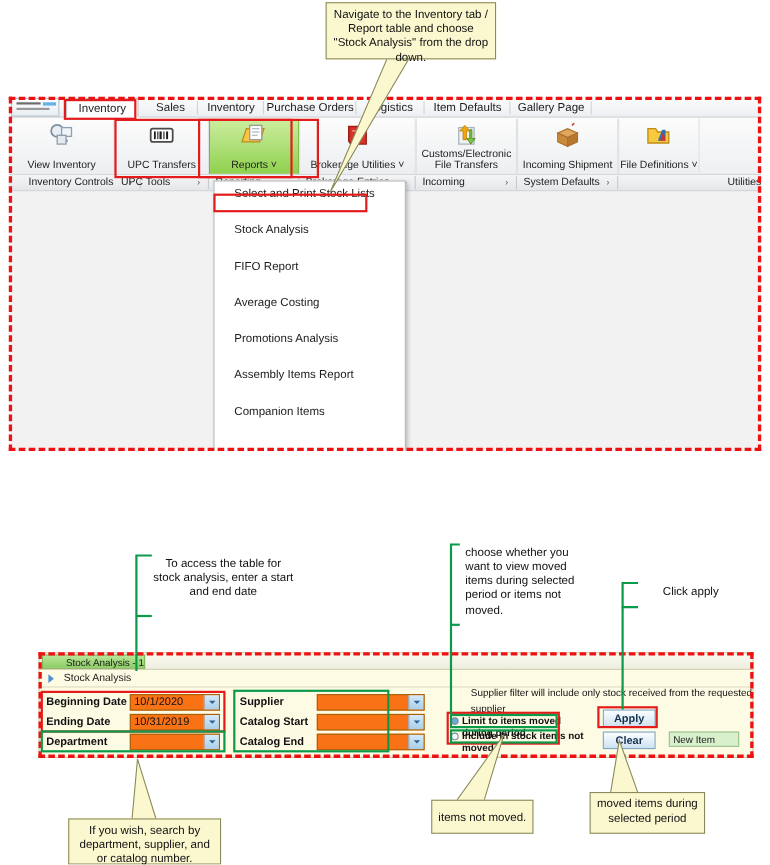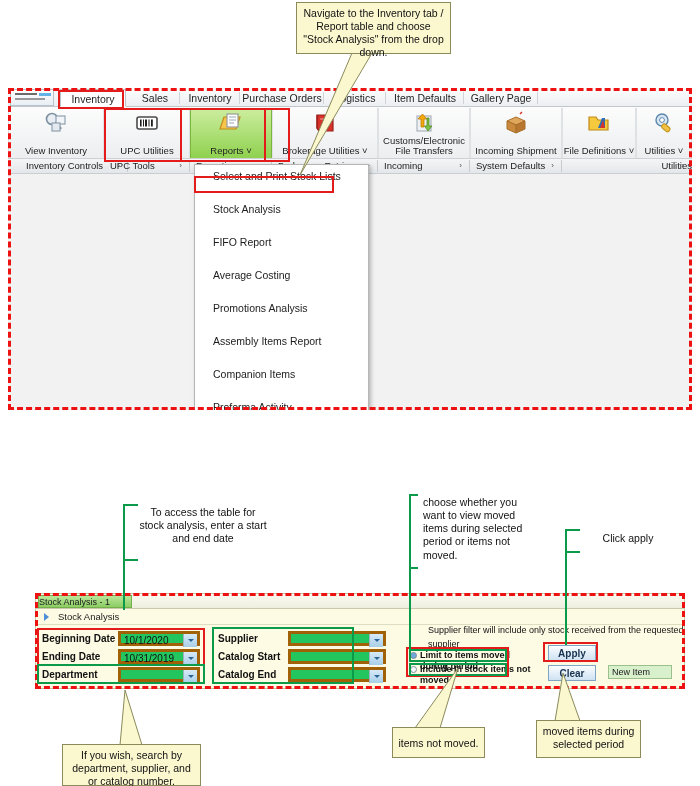--- a/index.html
+++ b/index.html
@@ -117,38 +117,38 @@
     overflow:hidden;
   }
   #fw-tabbar{
     position:absolute;left:0;top:0;width:650px;height:15px;
     background:linear-gradient(#fafaf0,#eeeee0);border-bottom:1px solid #c9c9ad;
     box-sizing:border-box;
   }
   #fw-tab{
     position:absolute;left:2px;top:1px;width:94px;height:13px;line-height:13px;
     background:linear-gradient(#b9e69a,#8ccd63);border:1px solid #76b04d;
-    font-size:9px;text-align:left;color:#1b1b1b;box-sizing:border-box;
+    font-size:9px;text-align:right;color:#1b1b1b;box-sizing:border-box;
   }
   #fw-title{
     position:absolute;left:0;top:15px;width:650px;height:16px;line-height:16px;
     background:#fdfbe4;border-bottom:1px solid #ddddc2;
     font-size:9.5px;color:#222;padding-left:22px;box-sizing:border-box;
   }
   #fw-title .tri{
     position:absolute;left:8px;top:4px;width:0;height:0;
     border-left:5px solid #4f8fd6;border-top:4px solid transparent;border-bottom:4px solid transparent;
   }
   .flabel{
     position:absolute;height:15px;line-height:15px;font-size:10px;font-weight:bold;color:#111;
     background:#fdfbe4;padding-left:2px;box-sizing:border-box;
   }
   .fctl{
     position:absolute;height:15px;
-    background:#22c55e;border:3px solid #a16207;box-sizing:border-box;
+    background:#f97316;border:1px solid #a16207;box-sizing:border-box;
   }
   .fctl .val{position:absolute;left:3px;top:0;line-height:13px;font-size:10px;color:#111;}
   .fctl .dd{
     position:absolute;right:0;top:0;width:13px;height:13px;
     background:linear-gradient(#d6eaf8,#a9cfe8);border-left:1px solid #9fb0bf;
   }
   .fctl .dd:after{
     content:"";position:absolute;left:4px;top:5px;
     border-left:3px solid transparent;border-right:3px solid transparent;border-top:3px solid #2a6496;
   }
@@ -248,21 +248,21 @@
           <rect x="3" y="6" width="20" height="12" rx="2" fill="#ffffff" stroke="#4a4a4a" stroke-width="1.6"></rect>
           <g fill="#1d1d1d">
             <rect x="6" y="8.5" width="1.6" height="7"></rect>
               <rect x="9" y="8.5" width="1" height="7"></rect>
             <rect x="11" y="8.5" width="2" height="7"></rect>
               <rect x="14.5" y="8.5" width="1" height="7"></rect>
             <rect x="17" y="8.5" width="1.8" height="7"></rect>
           </g>
         </svg>
       </span>
-      <span class="cap">UPC Utilities</span>
+      <span class="cap">UPC Transfers</span>
     </div>
 
     <div class="rbtn green" style="left:182px;width:82px;">
       <span class="ico">
         <svg width="26" height="24" viewBox="0 0 26 24">
           <path d="M2 18 L6 6 L22 6 L18 18 Z" fill="#f7c54a" stroke="#c08b16" stroke-width="1.2"></path>
           <rect x="9" y="3" width="11" height="13" fill="#ffffff" stroke="#9a9a9a" stroke-width="1.2"></rect>
           <g stroke="#9aa7b4" stroke-width="1">
               <line x1="11" y1="6" x2="18" y2="6"></line>
               <line x1="11" y1="9" x2="18" y2="9"></line>
@@ -311,30 +311,20 @@
       <span class="ico">
         <svg width="26" height="24" viewBox="0 0 26 24">
           <path d="M3 6 L10 6 L12 9 L22 9 L22 19 L3 19 Z" fill="#f7c93e" stroke="#c08b16" stroke-width="1.2"></path>
           <path d="M12 17 L16 7 L19 7 L19 17 Z" fill="#2e6fb5"></path>
           <path d="M14 17 L17 9 L19 17 Z" fill="#d6322a"></path>
         </svg>
       </span>
       <span class="cap">File Definitions ˅</span>
     </div>
 
-    <div class="rbtn" style="left:628px;width:56px;">
-      <span class="ico">
-        <svg width="26" height="24" viewBox="0 0 26 24">
-          <circle cx="11" cy="9" r="6" fill="#d7e6f3" stroke="#5e87ad" stroke-width="1.4"></circle>
-          <circle cx="11" cy="9" r="2.4" fill="#ffffff" stroke="#5e87ad" stroke-width="1"></circle>
-          <rect x="13" y="12" width="9" height="5" rx="2" transform="rotate(40 13 12)" fill="#f0c040" stroke="#bf9018" stroke-width="1"></rect>
-        </svg>
-      </span>
-      <span class="cap">Utilities ˅</span>
-    </div>
   </div>
 
   <div id="ribfoot">
     <div class="gfoot" style="left:12px;width:108px;">
       <span>Inventory Controls</span>
       <span class="arrow">›</span><span class="vsep"></span>
     </div>
     <div class="gfoot" style="left:96px;width:86px;">
       <span>UPC Tools</span>
       <span class="arrow">›</span><span class="vsep"></span>
@@ -371,22 +361,20 @@
     <div class="mi" style="top:36px;">
       <span>FIFO Report</span></div>
     <div class="mi" style="top:52.5px;">
       <span>Average Costing</span></div>
     <div class="mi" style="top:69px;">
       <span>Promotions Analysis</span></div>
     <div class="mi" style="top:85.5px;">
       <span>Assembly Items Report</span></div>
     <div class="mi" style="top:102px;">
       <span>Companion Items</span></div>
-    <div class="mi" style="top:118.5px;">
-      <span>Proforma Activity</span></div>
 
   </div>
 </div>
 
 <div class="redDash" style="left:8px;top:88px;width:684px;height:322px;"></div>
 
 <div class="hl-red" style="left:58px;top:90px;width:66px;height:19px;"></div>
 <div class="hl-red" style="left:104px;top:108px;width:186px;height:54px;"></div>
 <div class="hl-red" style="left:180px;top:108px;width:86px;height:54px;"></div>
 <div class="hl-red" style="left:194px;top:176px;width:140px;height:17px;"></div>

